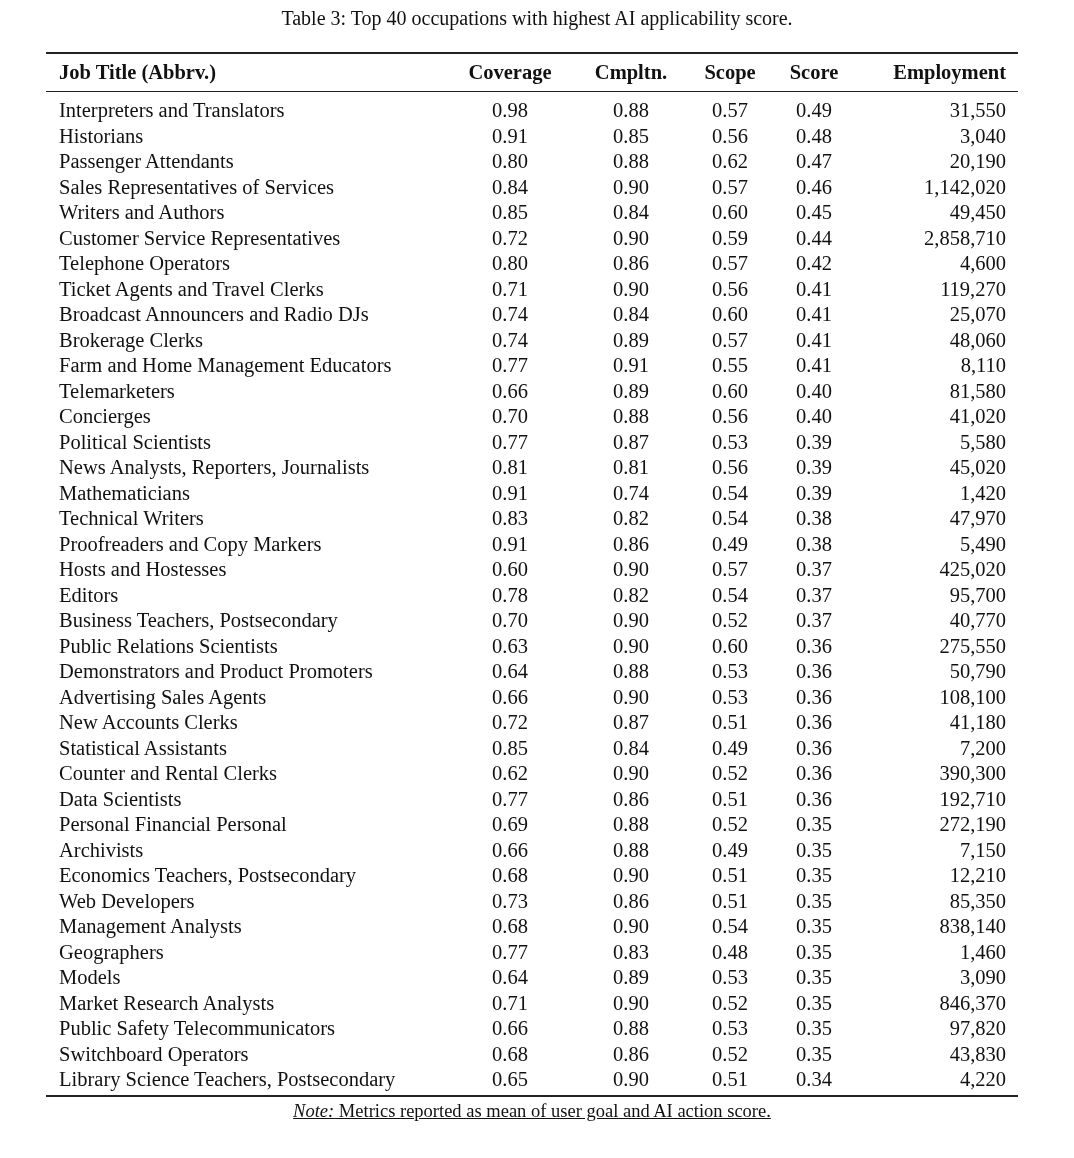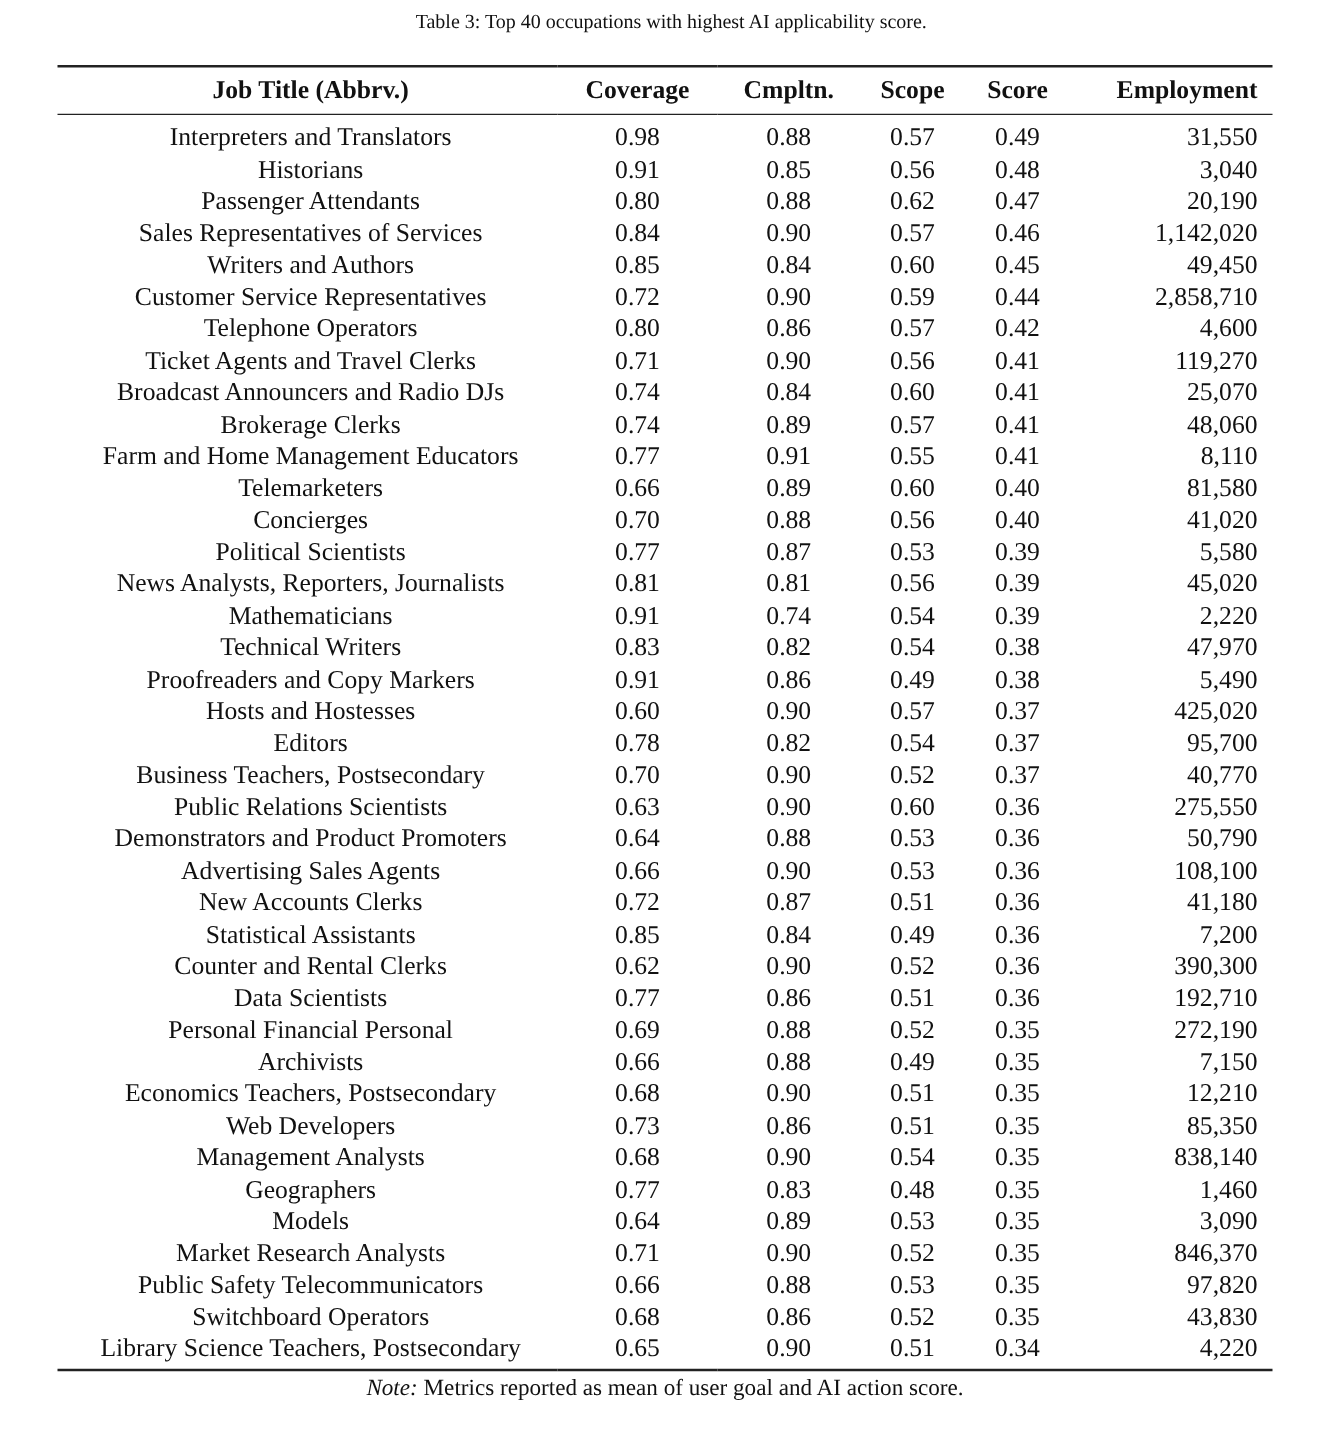--- a/index.html
+++ b/index.html
@@ -15,21 +15,21 @@
       color: #111111;
       overflow: hidden;
     }
     .caption {
       position: absolute;
       top: 6px;
       left: 0;
       width: 1074px;
       text-align: center;
       font-family: "Liberation Serif", "DejaVu Serif", serif;
-      font-size: 16px;
+      font-size: 20px;
       line-height: 24px;
     }
     .table-wrap {
       position: absolute;
       left: 46px;
       top: 52px;
       width: 972px;
     }
     table {
       width: 972px;
@@ -50,34 +50,35 @@
     }
     tbody tr:first-child td { padding-top: 6px; }
     tbody tr:last-child td { padding-bottom: 2px; }
     tbody { border-bottom: 2px solid #222; }
     td {
       height: 25.5px;
       line-height: 25.5px;
       padding: 0 8px;
       white-space: nowrap;
     }
-    .c-title { text-align: center; padding-left: 13px; }
+    .c-title { text-align: left; padding-left: 13px; }
     .c-num { text-align: center; }
     .c-emp { text-align: right; padding-right: 12px; }
     col.w-title { width: 400px; }
     col.w-cov { width: 128px; }
     col.w-cmp { width: 114px; }
     col.w-scope { width: 84px; }
     col.w-score { width: 84px; }
     col.w-emp { width: 162px; }
     .note {
       text-align: center;
       font-family: "Liberation Serif", "DejaVu Serif", serif;
       font-size: 18.5px;
       margin-top: 4px;
+      text-decoration: underline;
     }
     .note em { font-style: italic; }
   </style>
 </head>
 <body>
 
 <div class="caption">Table 3: Top 40 occupations with highest AI applicability score.</div>
 
 <div class="table-wrap">
   <table>
@@ -219,21 +220,21 @@
           <td class="c-num">0.56</td>
           <td class="c-num">0.39</td>
           <td class="c-emp">45,020</td>
         </tr>
         <tr>
           <td class="c-title">Mathematicians</td>
           <td class="c-num">0.91</td>
           <td class="c-num">0.74</td>
           <td class="c-num">0.54</td>
           <td class="c-num">0.39</td>
-          <td class="c-emp">2,220</td>
+          <td class="c-emp">1,420</td>
         </tr>
         <tr>
           <td class="c-title">Technical Writers</td>
           <td class="c-num">0.83</td>
           <td class="c-num">0.82</td>
           <td class="c-num">0.54</td>
           <td class="c-num">0.38</td>
           <td class="c-emp">47,970</td>
         </tr>
         <tr>

